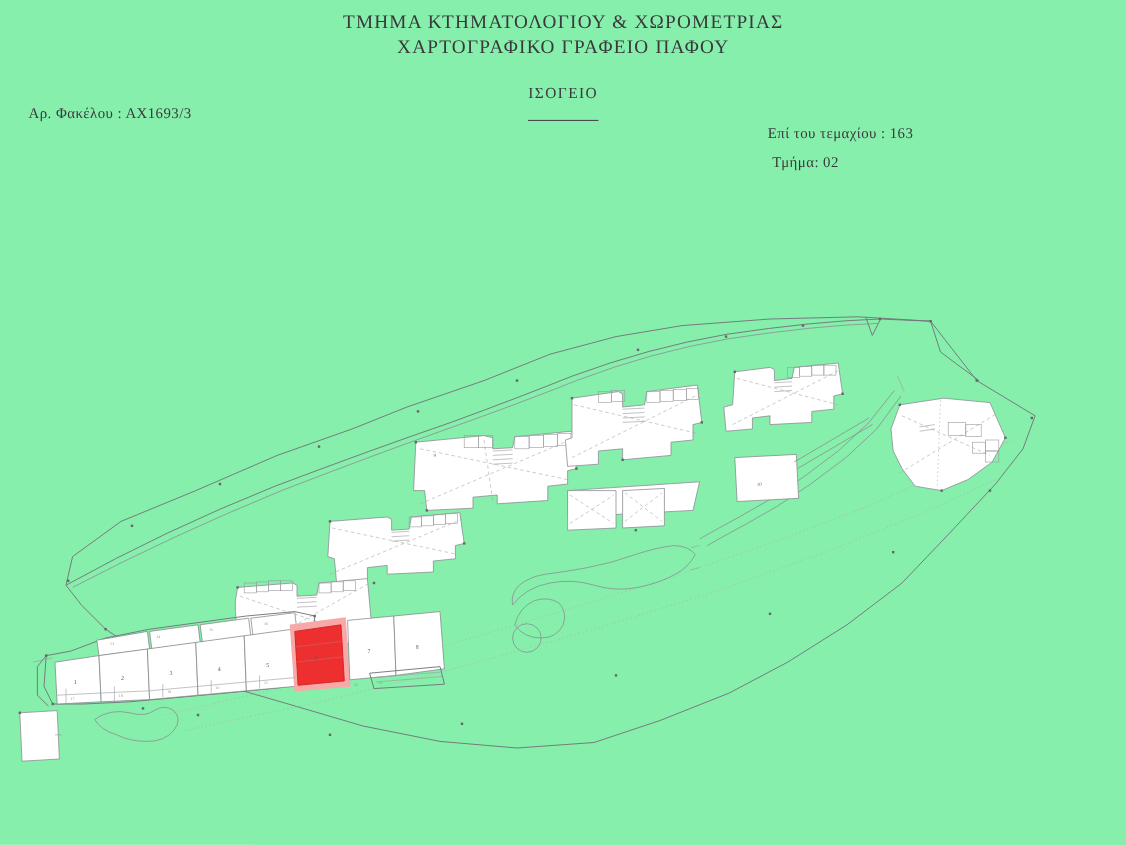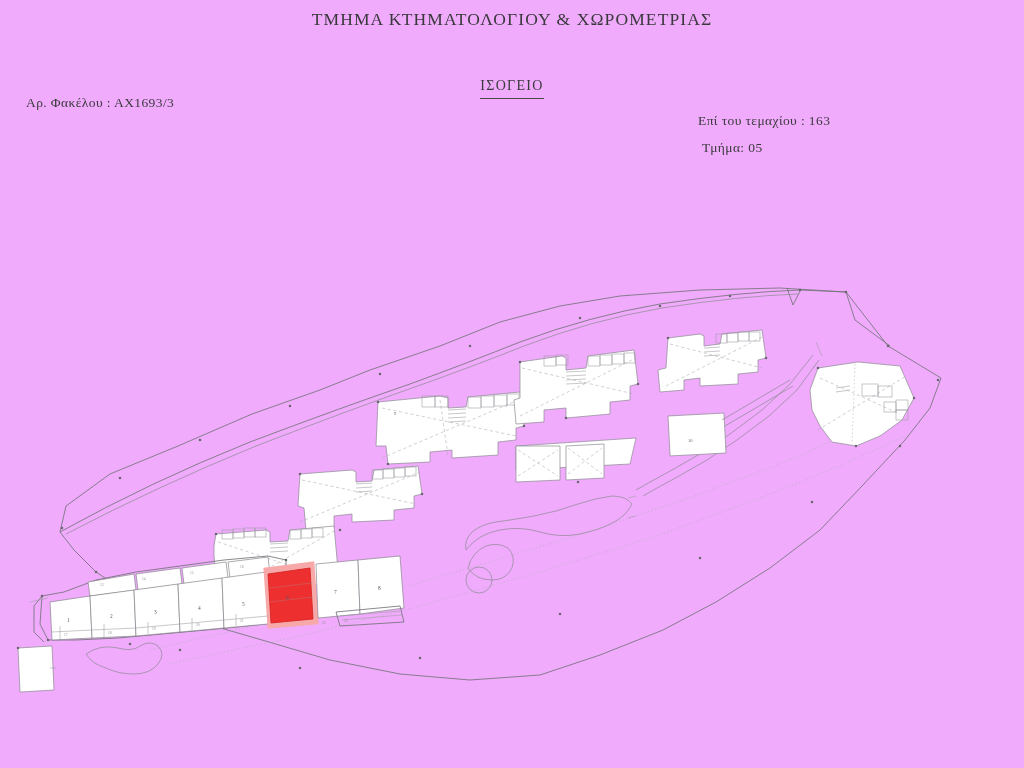--- a/index.html
+++ b/index.html
@@ -4,33 +4,33 @@
 <style>
   html,body{margin:0;padding:0;}
   body{
     width:1024px;height:768px;
     background:#ffffff;
     font-family:"Liberation Serif", serif;
     color:#2a2a2a;
     overflow:hidden;
     position:relative;
   }
-  .page{position:absolute;inset:0;background:#f0abfc;}
+  .page{position:absolute;inset:0;background:#86efac;}
 
   
   .hdr{position:absolute;left:0;right:0;top:8px;text-align:center;}
   .hdr .l1,.hdr .l2{
     font-size:17.5px;letter-spacing:1.1px;color:#39393b;
     line-height:23px;white-space:nowrap;
   }
   .subtitle{
     position:absolute;left:0;right:0;top:78px;text-align:center;
     font-size:14px;letter-spacing:1.3px;color:#3a3a3c;
   }
-  .subtitle span{border-bottom:1px solid #4a4a4c;padding-bottom:5px;}
+  .subtitle span{border-bottom:1px solid #4a4a4c;padding-bottom:16px;}
 
   .filebox{
     position:absolute;left:26px;top:95px;
     font-size:13.5px;letter-spacing:.4px;color:#3a3a3c;white-space:nowrap;
   }
 
   .meta{position:absolute;left:698px;top:108px;color:#3a3a3c;}
   .meta .row{font-size:13.5px;line-height:26.5px;letter-spacing:.4px;white-space:nowrap;}
   .meta .row.indent{padding-left:4px;}
 
@@ -38,31 +38,32 @@
   .map-wrap{position:absolute;left:0;top:250px;width:1024px;height:470px;}
   .map-wrap svg{display:block;width:1024px;height:470px;}
 </style>
 </head>
 <body>
 
 <div class="page">
 
   <div class="hdr">
     <div class="l1">ΤΜΗΜΑ ΚΤΗΜΑΤΟΛΟΓΙΟΥ &amp; ΧΩΡΟΜΕΤΡΙΑΣ</div>
+    <div class="l2">ΧΑΡΤΟΓΡΑΦΙΚΟ ΓΡΑΦΕΙΟ ΠΑΦΟΥ</div>
   </div>
 
   <div class="subtitle">
     <span>ΙΣΟΓΕΙΟ</span>
   </div>
 
   <div class="filebox">Αρ. Φακέλου :  ΑΧ1693/3</div>
 
   <div class="meta">
     <div class="row">Επί του τεμαχίου :  163</div>
-    <div class="row indent">Τμήμα: 05</div>
+    <div class="row indent">Τμήμα: 02</div>
   </div>
 
   <div class="map-wrap">
   <svg viewBox="0 0 1024 470" xmlns="http://www.w3.org/2000/svg">
     <defs>
       <style>
         .bl{fill:none;stroke:#74747a;stroke-width:.85;}
         .bl2{fill:none;stroke:#8b8b91;stroke-width:.7;}
         .thin{fill:none;stroke:#9b9ba1;stroke-width:.55;}
         .dash{fill:none;stroke:#a9a9af;stroke-width:.55;stroke-dasharray:3.2 2.6;}

